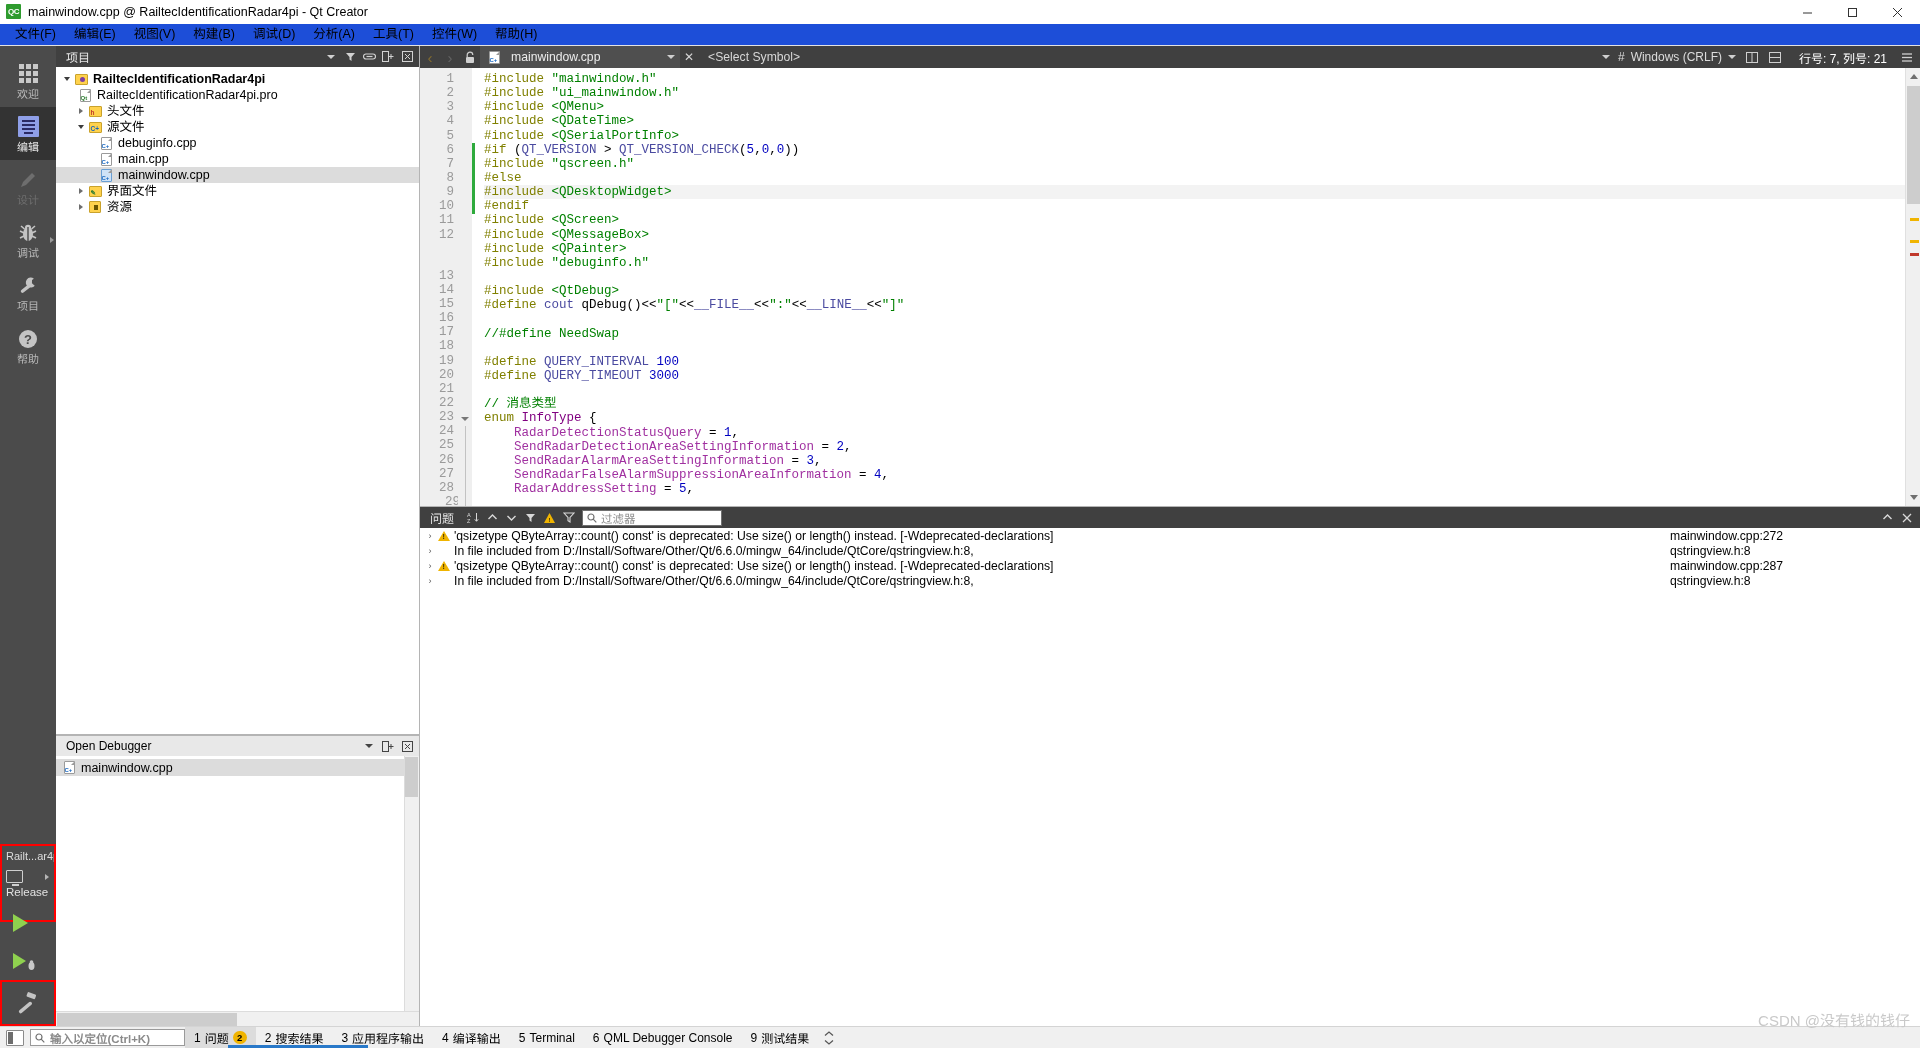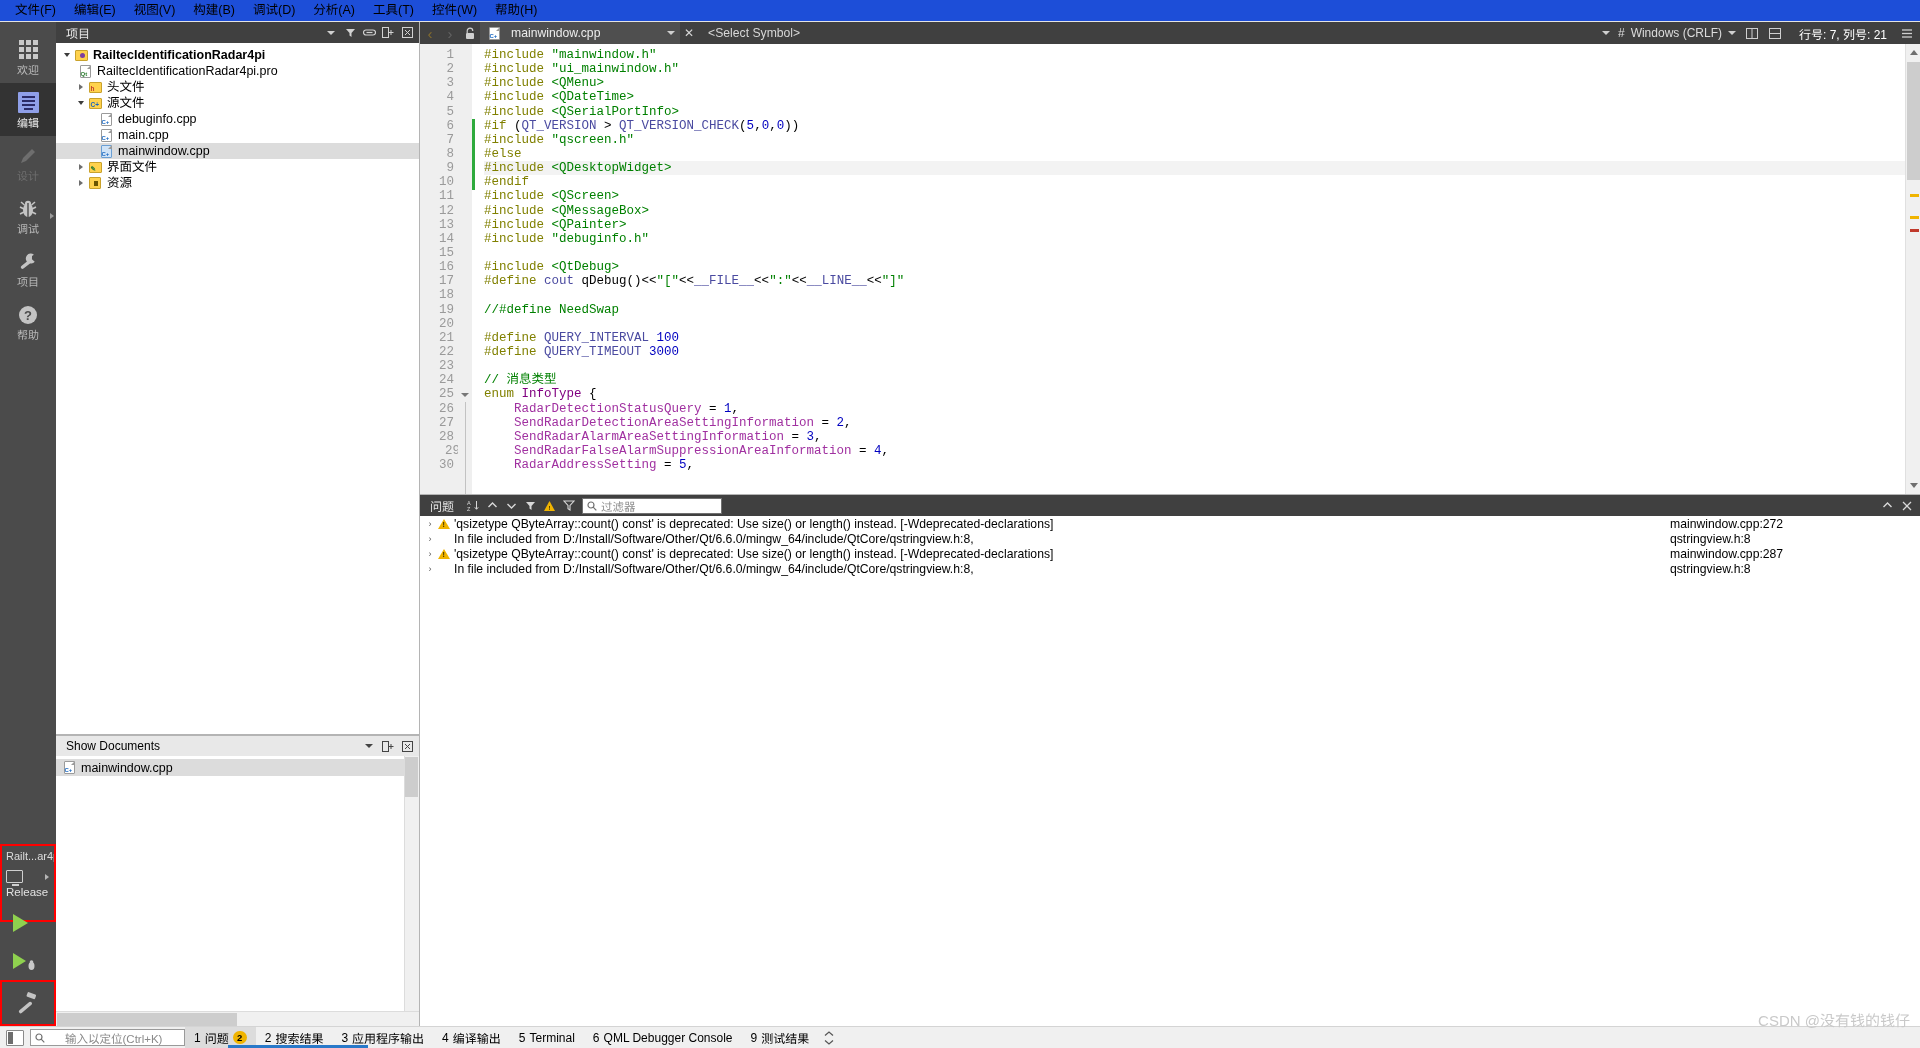--- a/index.html
+++ b/index.html
@@ -211,34 +211,56 @@
 
   
   .statusbar {
     height:22px; background:#f0f0f0; border-top:1px solid #d4d4d4; display:flex; align-items:center;
     flex:0 0 22px; font-size:12px; position:relative;
   }
   .sb-toggle { width:18px;height:16px;border:1px solid #8a8a8a;background:#fff;margin:0 6px;display:flex;align-items:center;position:relative;border-radius:1px;}
   .sb-toggle:after{content:"";position:absolute;left:1px;top:1px;bottom:1px;width:5px;background:#6d6d6d;}
   .locator {
     width:155px; height:17px; background:#fff; border:1px solid #9a9a9a; display:flex; align-items:center;
-    gap:20px; padding:0 4px; color:#8a8a8a; font-size:11.5px;
+    gap:5px; padding:0 4px; color:#8a8a8a; font-size:11.5px;font-weight:bold;
   }
   .sb-item { display:flex; align-items:center; gap:4px; padding:0 9px; height:22px; cursor:pointer; white-space:nowrap;}
   .sb-badge { background:#f0b400; color:#000; border-radius:7px; font-size:9.5px; min-width:14px; height:13px; display:flex;align-items:center;justify-content:center;padding:0 3px;font-weight:bold;}
   .sb-updn { display:flex; flex-direction:column; gap:2px; padding:0 6px; }
   .watermark { position:absolute; right:10px; bottom:18px; color:#c9c9c9; font-size:15px; }
 
   .progressline { position:absolute; left:228px; bottom:0px; width:140px; height:3px; background:#2979c9; }
 </style>
 </head>
 <body>
 
 <div class="app">
 
+  <div class="titlebar">
+    <div class="qc-logo">QC</div>
+    <div class="title-text">mainwindow.cpp @ RailtecIdentificationRadar4pi - Qt Creator</div>
+    <div class="win-controls">
+      <div class="win-btn">
+        <svg width="11" height="11" viewBox="0 0 11 11">
+            <line x1="1" y1="6" x2="10" y2="6" stroke="#333" stroke-width="1"></line>
+          </svg>
+      </div>
+      <div class="win-btn">
+        <svg width="11" height="11" viewBox="0 0 11 11">
+            <rect x="1.5" y="1.5" width="8" height="8" fill="none" stroke="#333" stroke-width="1"></rect>
+          </svg>
+      </div>
+      <div class="win-btn close">
+        <svg width="11" height="11" viewBox="0 0 11 11">
+            <line x1="1" y1="1" x2="10" y2="10" stroke="#333" stroke-width="1"></line>
+            <line x1="10" y1="1" x2="1" y2="10" stroke="#333" stroke-width="1"></line>
+          </svg>
+      </div>
+    </div>
+  </div>
 
   <div class="menubar">
     <div class="menu-item">文件(F)</div>
     <div class="menu-item">编辑(E)</div>
     <div class="menu-item">视图(V)</div>
     <div class="menu-item">构建(B)</div>
     <div class="menu-item">调试(D)</div>
     <div class="menu-item">分析(A)</div>
     <div class="menu-item">工具(T)</div>
     <div class="menu-item">控件(W)</div>
@@ -485,21 +507,21 @@
             </span>
           <span class="ticon">
               <span class="ico-lock"></span>
             </span>
           <span class="tlabel">资源</span>
         </div>
       </div>
 
       <div class="odpanel">
         <div class="panel-header" style="background:#e8e8e8;color:#000;border-top:1px solid #b4b4b4;">
-          <span class="ph-title">Show Documents</span>
+          <span class="ph-title">Open Debugger</span>
           <span class="ph-tools">
             <span class="ph-tool">
                 <i class="caret-dn" style="border-top-color:#444"></i>
               </span>
             <span class="ph-tool">
               <svg width="12" height="11" viewBox="0 0 12 11">
                   <rect x="0.5" y="0.5" width="6" height="10" fill="none" stroke="#444" stroke-width="1"></rect>
                   <line x1="9" y1="3" x2="9" y2="8" stroke="#444" stroke-width="1"></line>
                   <line x1="6.5" y1="5.5" x2="11.5" y2="5.5" stroke="#444" stroke-width="1"></line>
                 </svg>
@@ -597,21 +619,21 @@
             <div class="cl" style="padding-right: 4px;">3</div>
             <div class="cl" style="padding-right: 4px;">4</div>
             <div class="cl" style="padding-right: 4px;">5</div>
             <div class="cl" style="padding-right: 4px;">6</div>
             <div class="cl" style="padding-right: 4px;">7</div>
             <div class="cl" style="padding-right: 4px;">8</div>
             <div class="cl" style="padding-right: 4px;">9</div>
             <div class="cl" style="padding-right: 4px;">10</div>
             <div class="cl" style="padding-right: 4px;">11</div>
             <div class="cl" style="padding-right: 4px;">12</div>
-            <div class="cl" style="padding-right: 4px;">13</div>
+            <div class="cl" style="padding-right: 4px; margin-top: 27px;">13</div>
             <div class="cl" style="padding-right: 4px;">14</div>
             <div class="cl" style="padding-right: 4px;">15</div>
             <div class="cl" style="padding-right: 4px;">16</div>
             <div class="cl" style="padding-right: 4px;">17</div>
             <div class="cl" style="padding-right: 4px;">18</div>
             <div class="cl" style="padding-right: 4px;">19</div>
             <div class="cl" style="padding-right: 4px;">20</div>
             <div class="cl" style="padding-right: 4px;">21</div>
             <div class="cl" style="padding-right: 4px;">22</div>
             <div class="cl" style="padding-right: 4px;">23</div>

